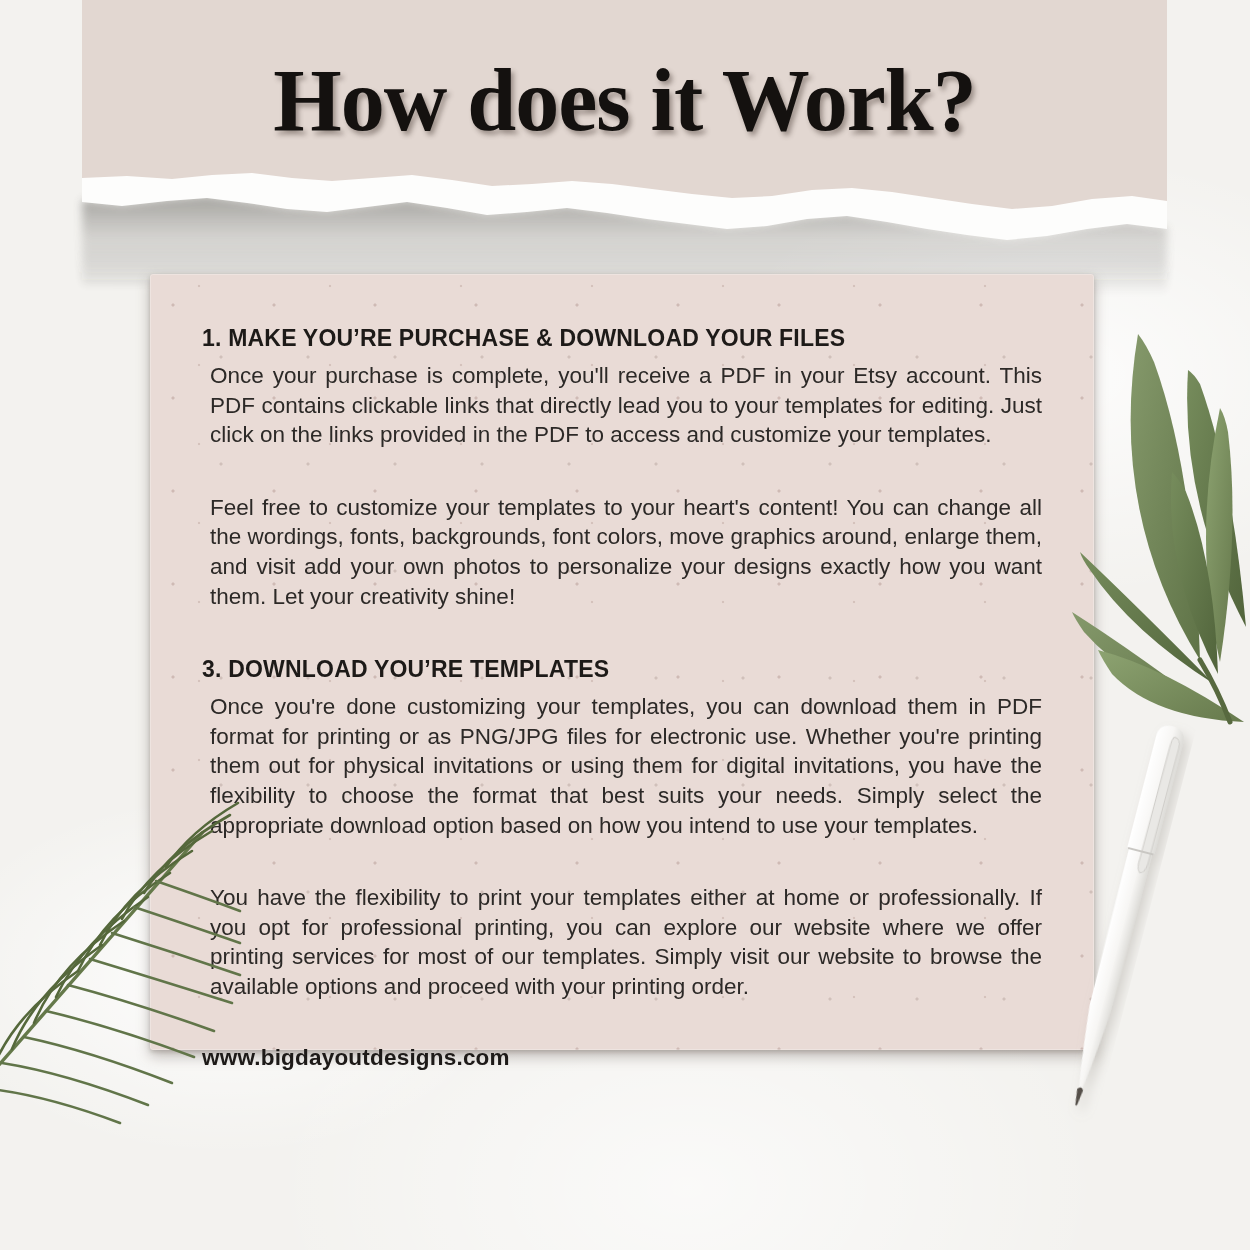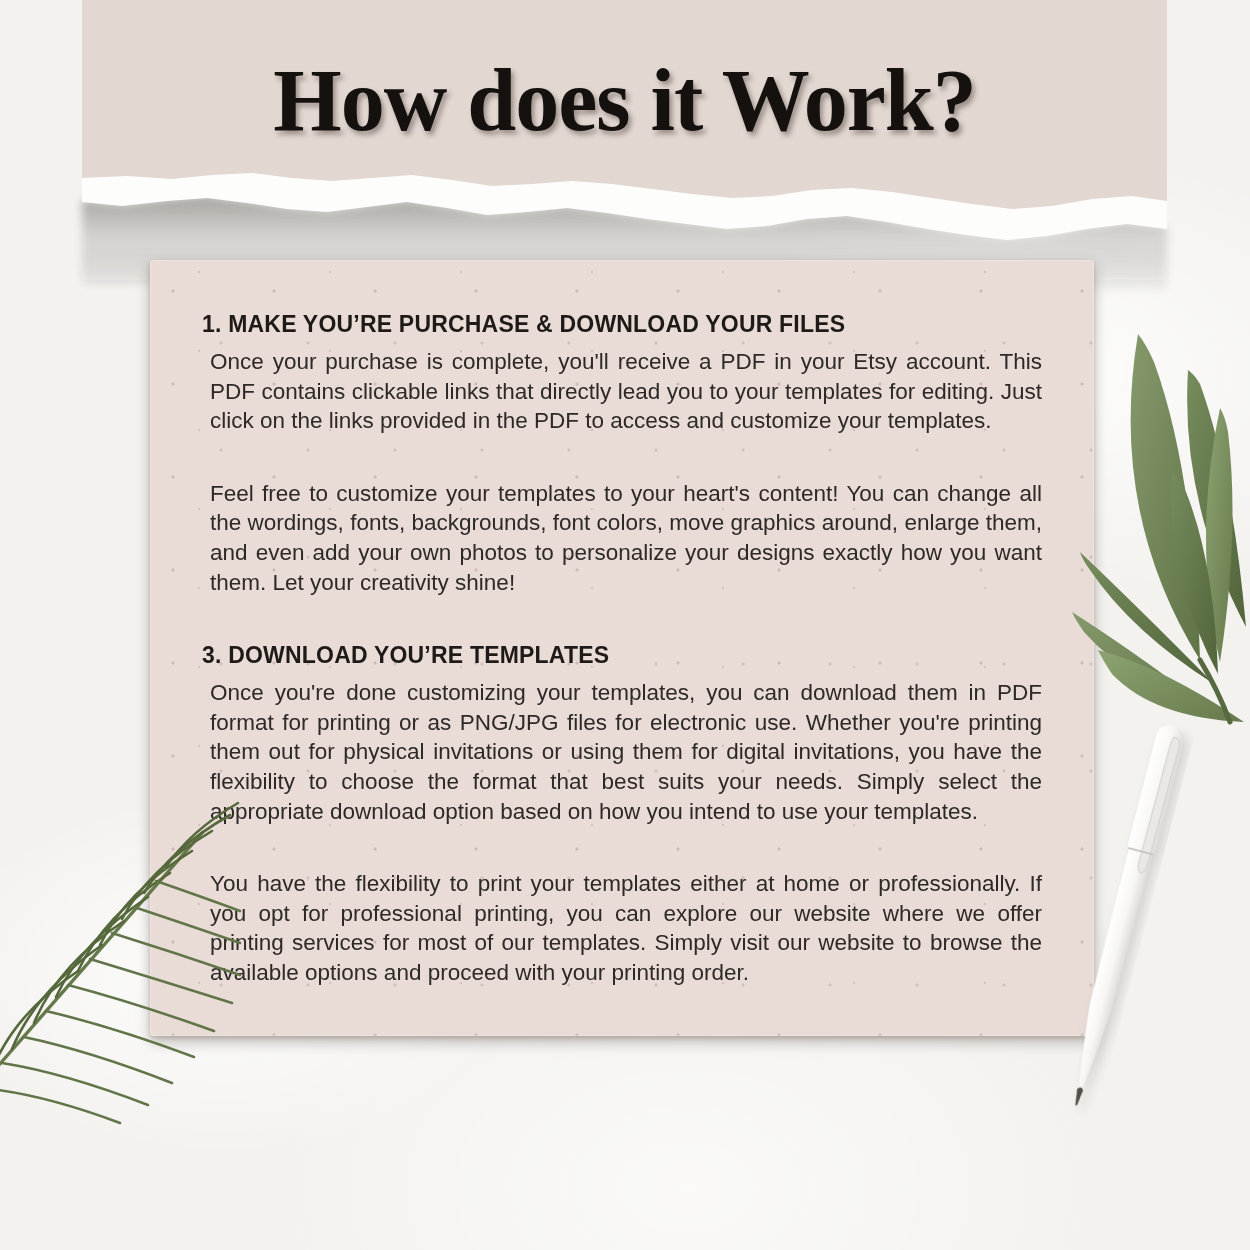--- a/index.html
+++ b/index.html
@@ -16,21 +16,21 @@
   .tear-svg{position:absolute;left:82px;top:0;width:1085px;height:300px;display:block;}
   .page-title{
     position:absolute;left:82px;top:34px;width:1085px;text-align:center;
     font-family:"Liberation Serif", serif;font-weight:700;font-size:88px;
     letter-spacing:-1px;color:#14110f;
     text-shadow:3px 4px 5px rgba(70,58,52,.45);
     margin-top:16px;
   }
   
   .card{
-    position:absolute;left:150px;top:260px;width:944px;height:776px;
+    position:absolute;left:150px;top:274px;width:944px;height:776px;
     background:
       radial-gradient(circle 2px at 23px 31px, rgba(146,110,104,.30) 55%, rgba(146,110,104,0) 100%),
       radial-gradient(circle 2px at 71px 83px, rgba(120,95,88,.22) 55%, rgba(120,95,88,0) 100%),
       radial-gradient(circle 1.6px at 49px 12px, rgba(150,120,112,.25) 55%, rgba(150,120,112,0) 100%),
       #e9dbd6;
     background-size:101px 93px, 87px 107px, 131px 79px, auto;
     border-radius:3px;
     box-shadow:0 6px 14px rgba(105,92,86,.40), 0 2px 4px rgba(105,92,86,.28),
                inset 0 0 0 1px rgba(255,255,255,.25);
   }
@@ -97,32 +97,33 @@
 
   <div class="card">
     <div class="card-content">
 
       <div class="section">
         <div class="section-heading">1. MAKE YOU’RE PURCHASE &amp; DOWNLOAD YOUR FILES</div>
         <p class="section-body">Once your purchase is complete, you'll receive a PDF in your Etsy account. This PDF contains clickable links that directly lead you to your templates for editing. Just click on the links provided in the PDF to access and customize your templates.</p>
       </div>
 
       <div class="section">
-        <p class="section-body">Feel free to customize your templates to your heart's content! You can change all the wordings, fonts, backgrounds, font colors, move graphics around, enlarge them, and even add your own photos to personalize your designs exactly how you want them. Let your creativity shine!</p>
+        <p class="section-body">Feel free to customize your templates to your heart's content! You can change all the wordings, fonts, backgrounds, font colors, move graphics around, enlarge them, and visit add your own photos to personalize your designs exactly how you want them. Let your creativity shine!</p>
       </div>
 
       <div class="section">
         <div class="section-heading">3. DOWNLOAD YOU’RE TEMPLATES</div>
         <p class="section-body">Once you're done customizing your templates, you can download them in PDF format for printing or as PNG/JPG files for electronic use. Whether you're printing them out for physical invitations or using them for digital invitations, you have the flexibility to choose the format that best suits your needs. Simply select the appropriate download option based on how you intend to use your templates.</p>
       </div>
 
       <div class="section">
         <p class="section-body">You have the flexibility to print your templates either at home or professionally. If you opt for professional printing, you can explore our website where we offer printing services for most of our templates. Simply visit our website to browse the available options and proceed with your printing order.</p>
       </div>
 
+      <div class="website">www.bigdayoutdesigns.com</div>
     </div>
   </div>
 
   <svg class="leaves-right" viewBox="0 0 182 400" aria-hidden="true">
     <defs>
       <linearGradient id="lg1" x1="0" y1="0" x2="1" y2="1">
         <stop offset="0" stop-color="#85996b"></stop>
           <stop offset="1" stop-color="#5f7347"></stop>
       </linearGradient>
       <linearGradient id="lg2" x1="0" y1="0" x2="1" y2="1">

